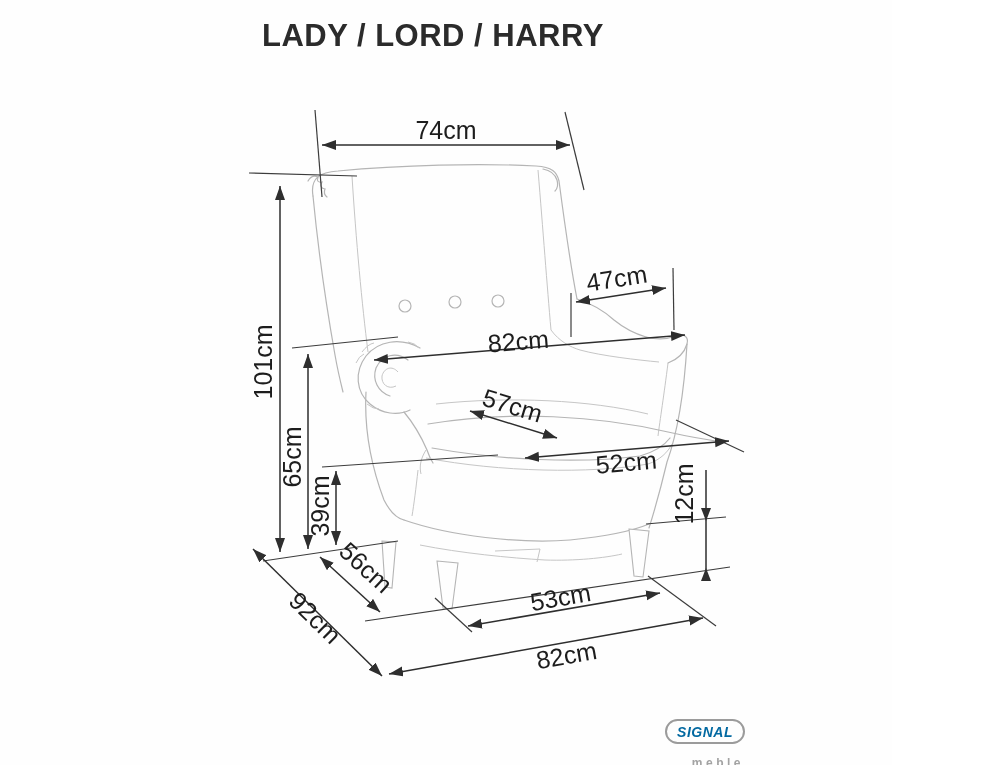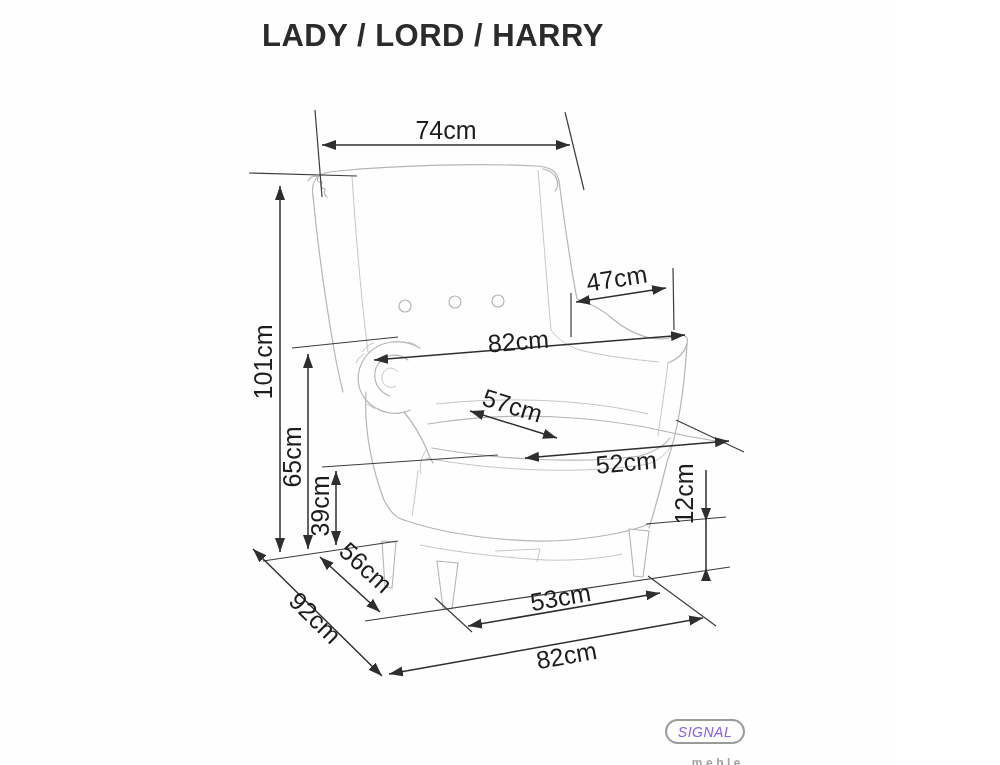--- a/index.html
+++ b/index.html
@@ -21,21 +21,21 @@
   .chair-lt{stroke:#c6c6c6;stroke-width:1;fill:none;}
   .dim{stroke:#2e2e2e;stroke-width:1.5;fill:none;}
   .ext{stroke:#3c3c3c;stroke-width:1.2;fill:none;}
   .ah{fill:#2e2e2e;stroke:none;}
   .logo{position:absolute;left:665px;top:719px;width:84px;}
   .logo-pill{
     width:76px;height:21px;border:2px solid #9b9b9b;border-radius:13px;
     display:flex;align-items:center;justify-content:center;
   }
   .logo-brand{
-    font-style:italic;font-weight:400;font-size:14px;letter-spacing:.5px;color:#8b5cf6;
+    font-style:italic;font-weight:700;font-size:14px;letter-spacing:.5px;color:#0369a1;
   }
   .logo-sub{
     text-align:right;padding-right:5px;margin-top:12px;
     font-size:12px;letter-spacing:3.5px;color:#a3a3a3;font-weight:700;text-decoration:underline;
   }
 </style>
 </head>
 <body>
 
 <div class="stage">

